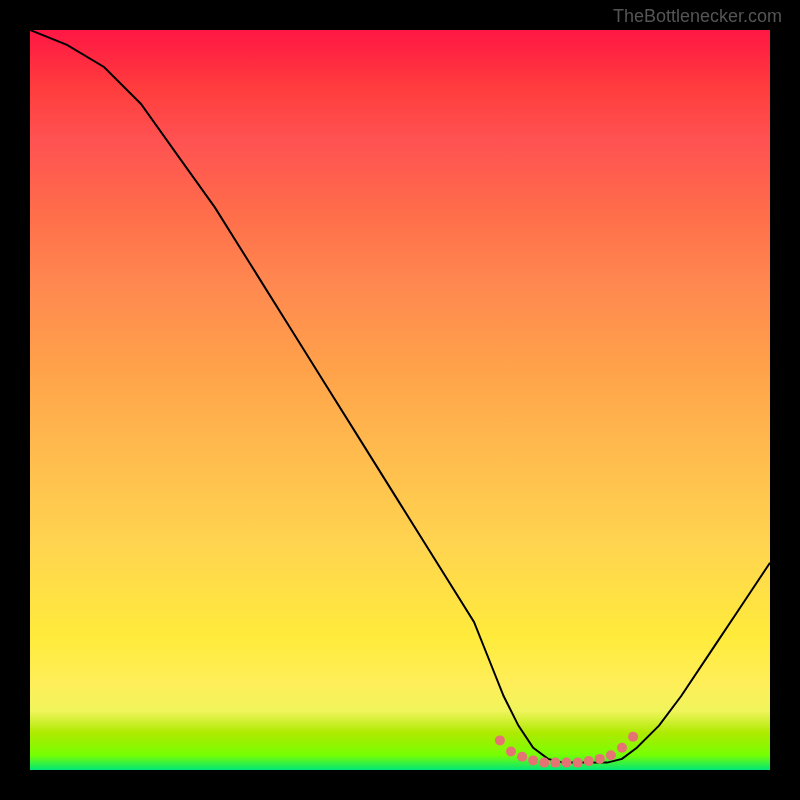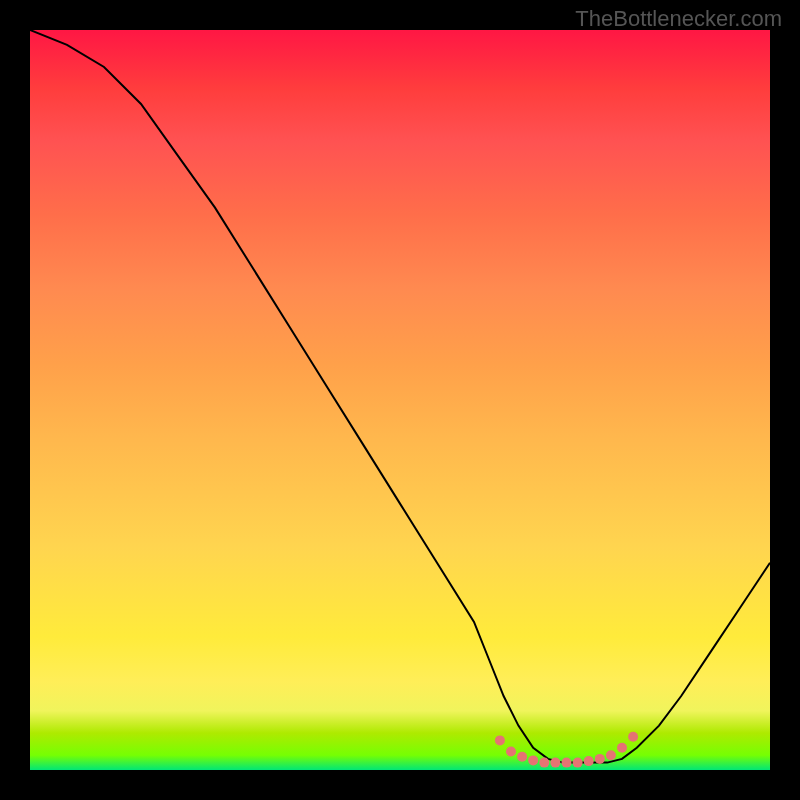--- a/index.html
+++ b/index.html
@@ -12,21 +12,21 @@
       height: 800px;
       background: #000;
       position: relative;
       font-family: Arial, sans-serif;
     }
     .watermark {
       position: absolute;
       top: 6px;
       right: 18px;
       color: #555;
-      font-size: 22px;
+      font-size: 18px;
       font-weight: 500;
       z-index: 10;
       margin-left: 20px;
     }
     .chart-area {
       position: absolute;
       left: 30px;
       top: 30px;
       width: 740px;
       height: 740px;

